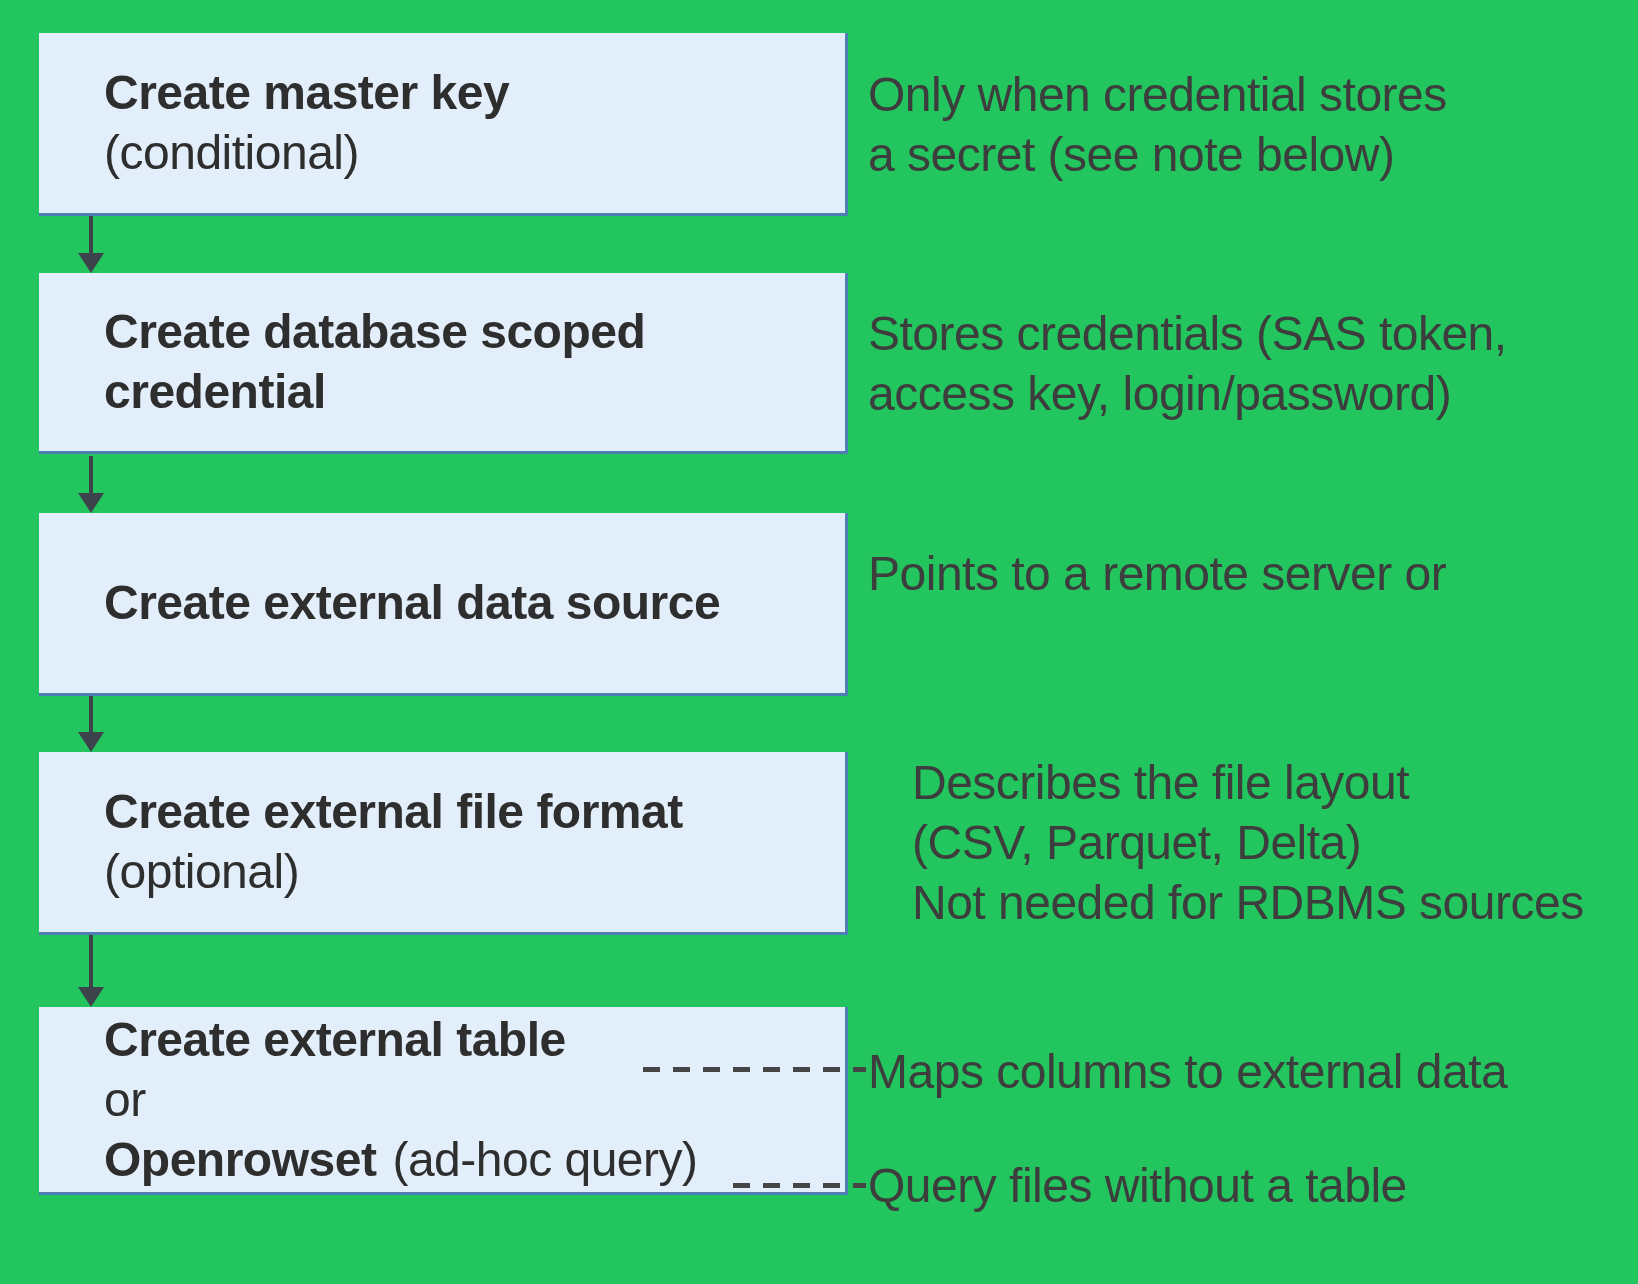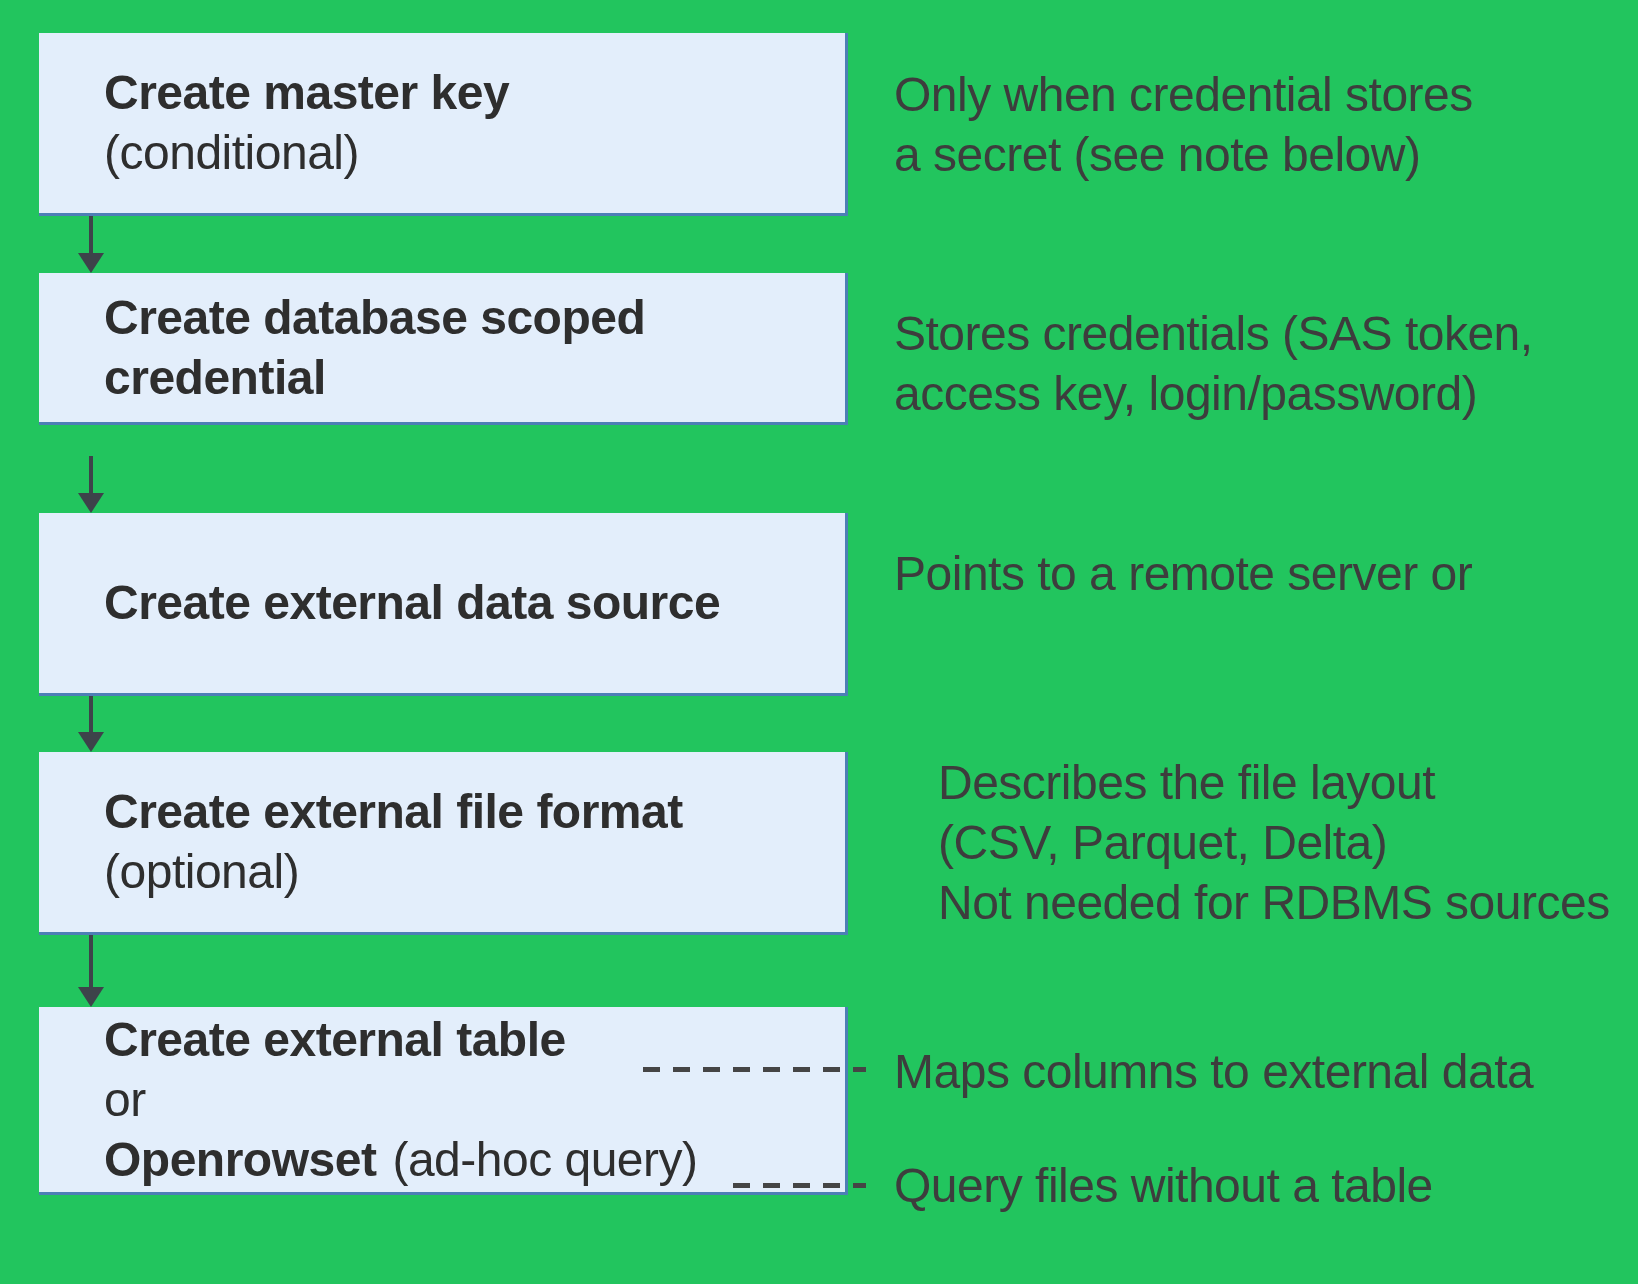--- a/index.html
+++ b/index.html
@@ -26,27 +26,27 @@
     background:var(--box-fill);
     border-right:3px solid var(--box-border);
     border-bottom:3px solid var(--box-border);
     display:flex;flex-direction:column;justify-content:center;
     padding-left:65px;
     color:var(--title-text);
     font-size:48px;line-height:60px;
   }
   .box .b{font-weight:700;}
   .box1{top:33px;height:183px;}
-  .box2{top:273px;height:152px;}
+  .box2{top:273px;height:181px;}
   .box3{top:513px;height:183px;}
   .box4{top:752px;height:183px;}
   .box5{top:1007px;height:188px;}
   .note{
     position:absolute;
-    left:894px;
+    left:868px;
     color:var(--note-text);
     font-size:48px;line-height:60px;
     white-space:nowrap;
   }
   .note1{top:65px;}
   .note2{top:304px;}
   .note3{top:544px;}
   .note4{top:753px;margin-left:44px;}
   .note5a{top:1042px;}
   .note5b{top:1156px;}

